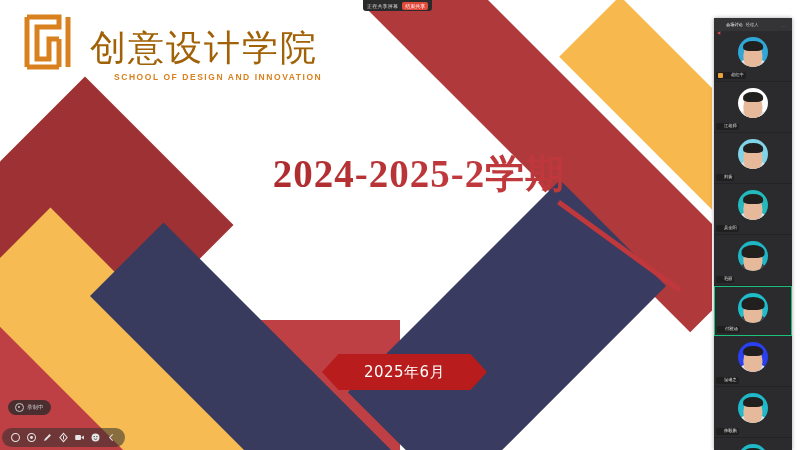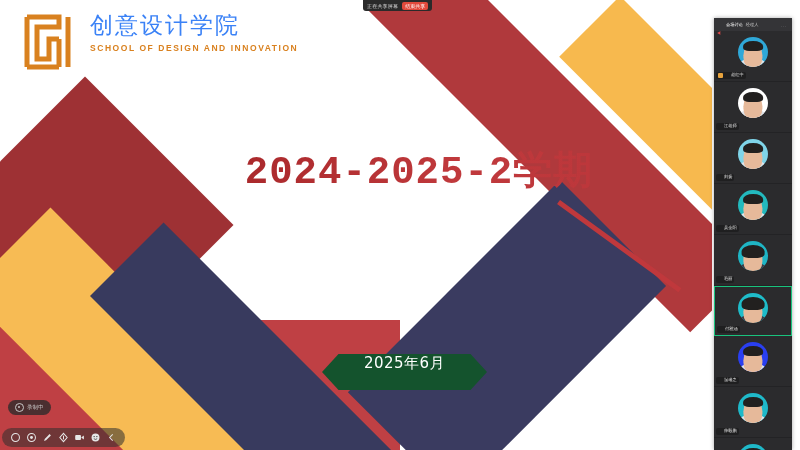--- a/index.html
+++ b/index.html
@@ -105,66 +105,68 @@
     align-items: flex-start;
   }
   .logo-mark {
     width: 56px; height: 56px;
     position: relative;
     flex: none;
   }
   .logo-text { margin-left: 12px; }
   .logo-cn {
     font-family: "DejaVu Sans", sans-serif;
-    font-size: 23px;
+    font-size: 36px;
     letter-spacing: 2px;
-    color: #3b82f6;
+    color: #a16207;
     line-height: 1;
     font-weight: 500;
+    margin-top: 16px;
   }
   .logo-en {
     font-size: 8.5px;
     letter-spacing: 1.55px;
     color: #d9811f;
     margin-top: 6px;
     font-weight: 600;
+    margin-left: 24px;
   }
 
   
   .title-wrap {
     position: absolute;
     left: 0; right: 0;
     top: 146px;
     text-align: center;
     pointer-events: none;
   }
   .title-line {
-    font-family: Liberation Mono, monospace;
+    font-family: Liberation Serif, serif;
     font-weight: bold;
     font-size: 39px;
     line-height: 1.42;
     letter-spacing: 1px;
     background: linear-gradient(90deg,#8e1b1e 0%, #a32427 18%, #c0393c 55%, #b8343a 100%);
     -webkit-background-clip: text;
     background-clip: text;
     color: transparent;
     white-space: nowrap;
     margin-left: 38px;
   }
   .title-line.l2 { font-size: 38px; }
 
   
   .date-hex {
     position: absolute;
     left: 322px; top: 354px;
     width: 165px; height: 36px;
-    background: #14532d;
+    background: #b91c1c;
     clip-path: polygon(10% 0%, 90% 0%, 100% 50%, 90% 100%, 10% 100%, 0% 50%);
     display: flex;
-    align-items: flex-start;
+    align-items: center;
     justify-content: center;
   }
   .date-hex span {
     color: #ffffff;
     font-family: "DejaVu Sans", sans-serif;
     font-size: 15px;
     letter-spacing: 0.5px;
   }
 
   

